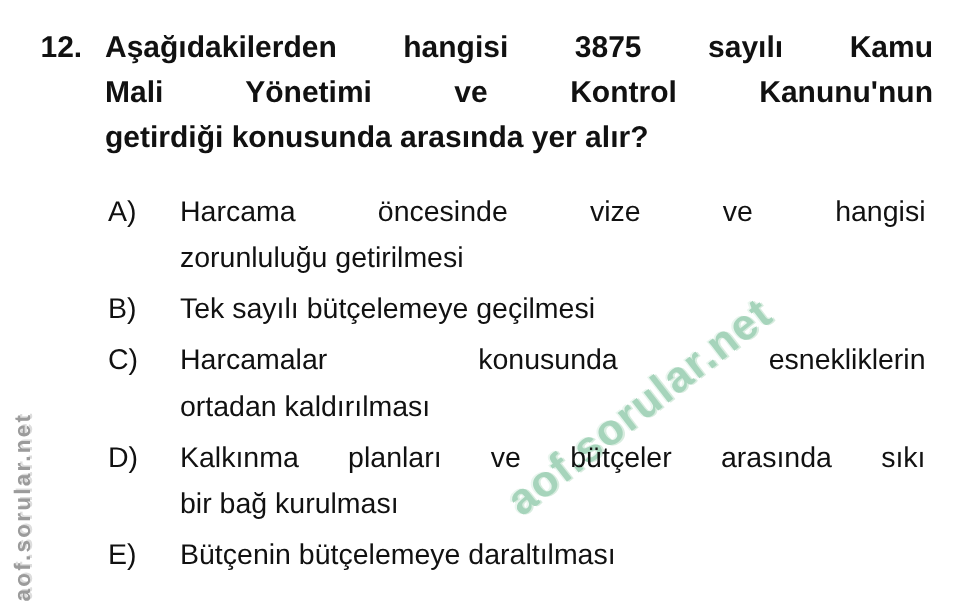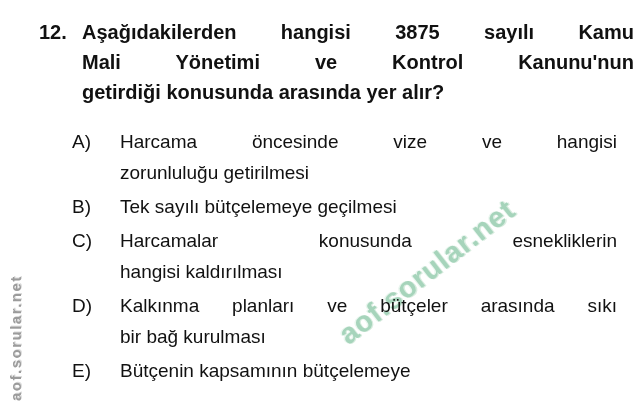--- a/index.html
+++ b/index.html
@@ -44,21 +44,21 @@
     letter-spacing: 1.5px;
     color: #9b9b9b;
     text-shadow: 1px 1px 0 #dddddd;
     white-space: nowrap;
     z-index: 1;
   }
 
   .question {
     position: absolute;
     top: 17px;
-    left: 39px;
+    left: 27px;
     display: flex;
     z-index: 2;
     font-weight: bold;
     font-size: 20px;
     line-height: 30px;
   }
   .qnum {
     width: 43px;
     flex: 0 0 43px;
   }
@@ -126,33 +126,33 @@
       <div class="letter">B)</div>
       <div class="otext">
         <div class="line">Tek sayılı bütçelemeye geçilmesi</div>
       </div>
     </div>
 
     <div class="option">
       <div class="letter">C)</div>
       <div class="otext">
         <div class="line just">Harcamalar konusunda esnekliklerin</div>
-        <div class="line">hangisi kaldırılması</div>
+        <div class="line">ortadan kaldırılması</div>
       </div>
     </div>
 
     <div class="option">
       <div class="letter">D)</div>
       <div class="otext">
         <div class="line just">Kalkınma planları ve bütçeler arasında sıkı</div>
         <div class="line">bir bağ kurulması</div>
       </div>
     </div>
 
     <div class="option">
       <div class="letter">E)</div>
       <div class="otext">
-        <div class="line">Bütçenin kapsamının bütçelemeye</div>
+        <div class="line">Bütçenin bütçelemeye daraltılması</div>
       </div>
     </div>
 
   </div>
 </div>
 
 </body></html>

